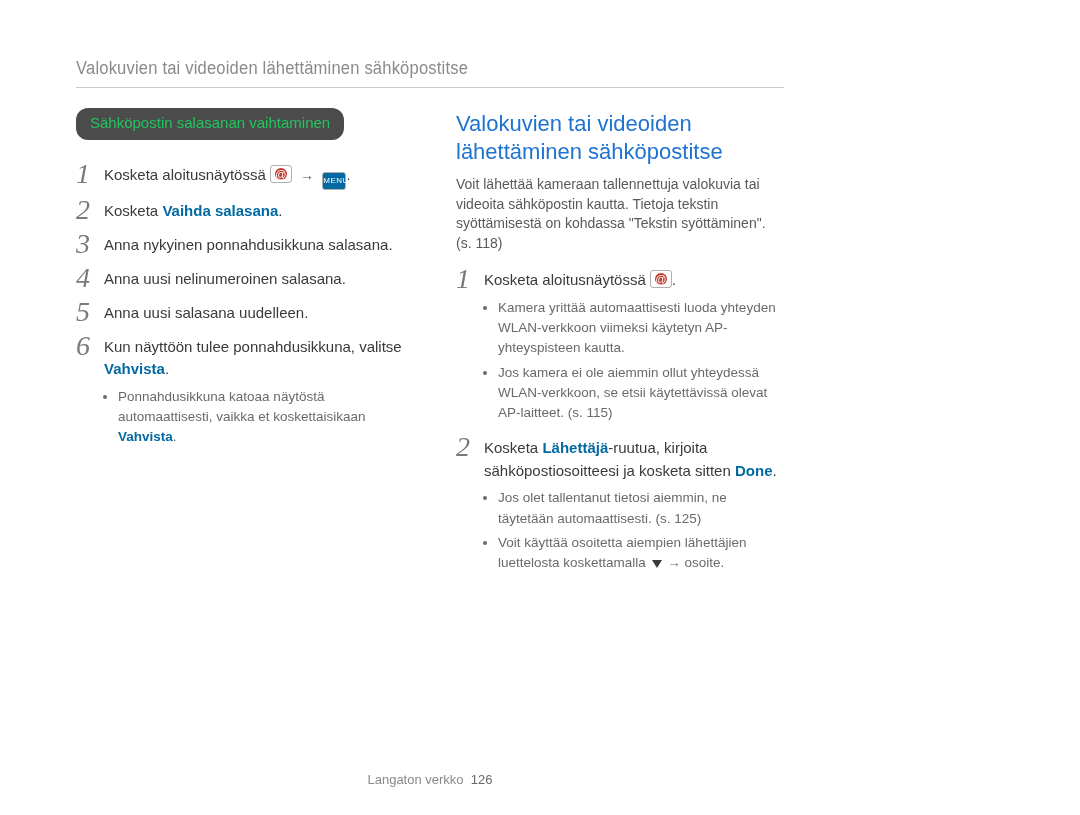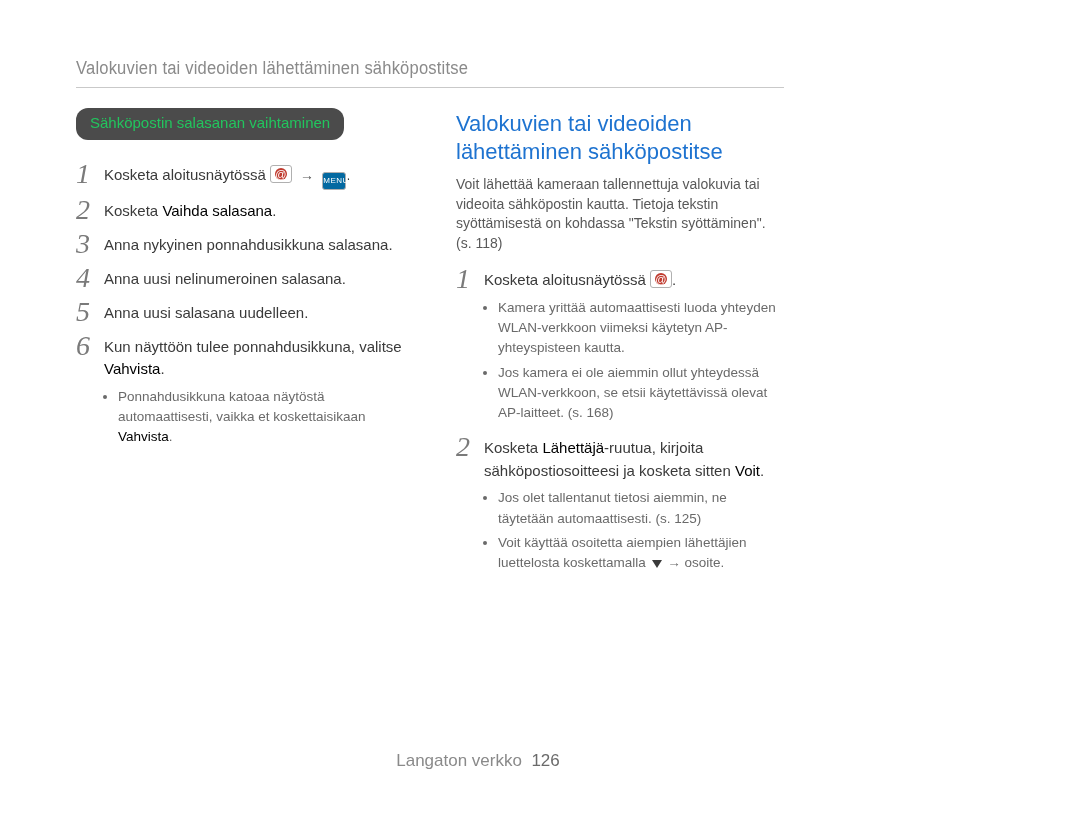--- a/index.html
+++ b/index.html
@@ -63,21 +63,21 @@
     color: #7a7a7a;
     width: 28px;
     flex-shrink: 0;
     line-height: 1;
     margin-top: -2px;
   }
   .step-body {
     flex: 1;
     padding-top: 2px;
   }
-  .bold { font-weight: normal; color: #000000; }
+  .bold { font-weight: bold; color: #0369a1; }
   .sub-bullets {
     margin: 6px 0 2px 0;
     padding-left: 14px;
     font-size: 13.5px;
     color: #6a6a6a;
   }
   .sub-bullets li {
     margin-bottom: 4px;
     list-style: disc;
   }
@@ -144,27 +144,26 @@
     display: inline-block;
     width: 0; height: 0;
     margin: 0 2px;
     border-left: 5px solid transparent;
     border-right: 5px solid transparent;
     border-top: 8px solid #3a3a3a;
     vertical-align: -1px;
   }
   .footer {
     position: absolute;
-    bottom: 44px;
+    bottom: 28px;
     left: 0;
     width: 100%;
     text-align: center;
-    font-size: 17px;
+    font-size: 13px;
     color: #8a8a8a;
-    padding-left: 48px;
   }
   .footer .pg { color: #6a6a6a; }
 </style>
 </head>
 <body>
 
 <div class="page">
   <div class="header-title">Valokuvien tai videoiden lähettäminen sähköpostitse</div>
   <hr class="divider">
 
@@ -226,29 +225,29 @@
       <div class="section-title">Valokuvien tai videoiden lähettäminen sähköpostitse</div>
       <div class="intro">Voit lähettää kameraan tallennettuja valokuvia tai videoita sähköpostin kautta. Tietoja tekstin syöttämisestä on kohdassa "Tekstin syöttäminen". (s. 118)</div>
 
       <div class="step">
         <div class="step-num">1</div>
         <div class="step-body">
           <span>Kosketa aloitusnäytössä </span>
           <span class="icon-badge"></span><span>.</span>
           <ul class="sub-bullets">
             <li>Kamera yrittää automaattisesti luoda yhteyden WLAN-verkkoon viimeksi käytetyn AP-yhteyspisteen kautta.</li>
-            <li>Jos kamera ei ole aiemmin ollut yhteydessä WLAN-verkkoon, se etsii käytettävissä olevat AP-laitteet. (s. 168)</li>
+            <li>Jos kamera ei ole aiemmin ollut yhteydessä WLAN-verkkoon, se etsii käytettävissä olevat AP-laitteet. (s. 115)</li>
           </ul>
         </div>
       </div>
 
       <div class="step">
         <div class="step-num">2</div>
         <div class="step-body">
-          <span>Kosketa </span><span class="bold">Lähettäjä</span><span>-ruutua, kirjoita sähköpostiosoitteesi ja kosketa sitten </span><span class="bold">Voit</span><span>.</span>
+          <span>Kosketa </span><span class="bold">Lähettäjä</span><span>-ruutua, kirjoita sähköpostiosoitteesi ja kosketa sitten </span><span class="bold">Done</span><span>.</span>
           <ul class="sub-bullets">
             <li>Jos olet tallentanut tietosi aiemmin, ne täytetään automaattisesti. (s. 125)</li>
             <li>Voit käyttää osoitetta aiempien lähettäjien luettelosta koskettamalla <span class="tri-down"></span> → osoite.</li>
           </ul>
         </div>
       </div>
     </div>
   </div>
 
   <div class="footer">

